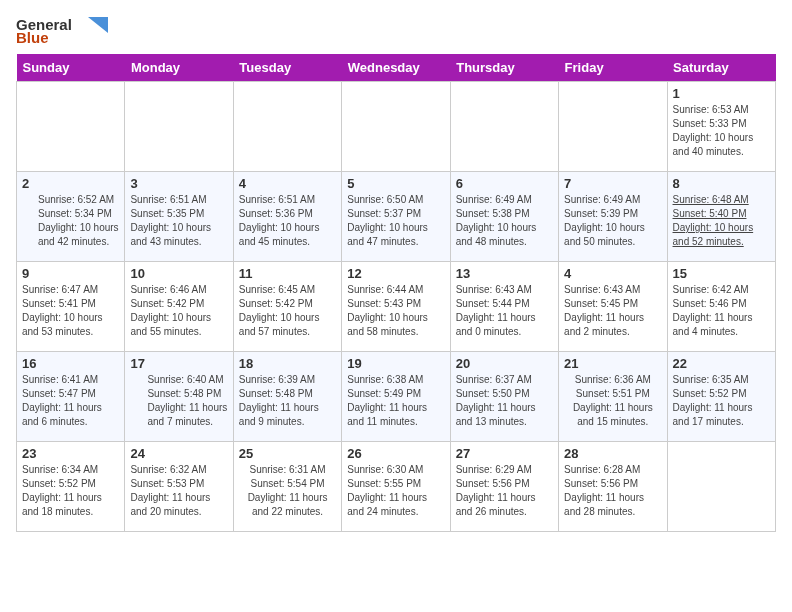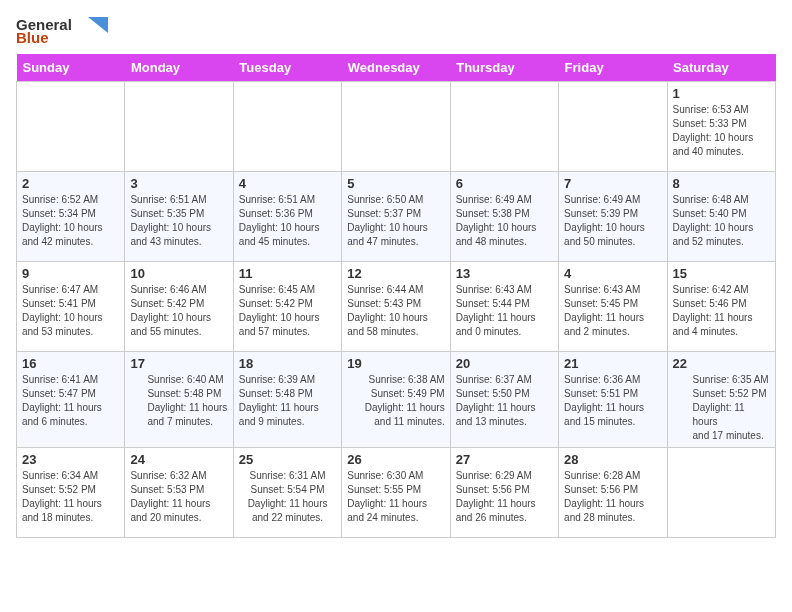--- a/index.html
+++ b/index.html
@@ -32,21 +32,21 @@
     .subtitle {
       font-size: 15px;
       color: #555;
     }
     table {
       width: 100%;
       border-collapse: collapse;
       table-layout: fixed;
     }
     th {
-      background-color: #d946ef;
+      background-color: #a21caf;
       color: white;
       text-align: left;
       padding: 6px 6px;
       font-size: 13px;
       font-weight: bold;
     }
     td {
       border: 1px solid #ccc;
       vertical-align: top;
       padding: 4px 5px;
@@ -121,21 +121,21 @@
           <span class="day-num">1</span>
           <div class="cell-text" style="white-space: pre-line;">Sunrise: 6:53 AM
 Sunset: 5:33 PM
 Daylight: 10 hours
 and 40 minutes.</div>
         </td>
       </tr>
       <tr>
         <td>
           <span class="day-num">2</span>
-          <div class="cell-text" style="white-space: pre-line;">Sunrise: 6:52 AM
+          <div class="cell-text" style="white-space: pre-line; margin-left: 16px;">Sunrise: 6:52 AM
 Sunset: 5:34 PM
 Daylight: 10 hours
 and 42 minutes.</div>
         </td>
         <td>
           <span class="day-num">3</span>
           <div class="cell-text" style="white-space: pre-line;">Sunrise: 6:51 AM
 Sunset: 5:35 PM
 Daylight: 10 hours
 and 43 minutes.</div>
@@ -163,21 +163,21 @@
         </td>
         <td>
           <span class="day-num">7</span>
           <div class="cell-text" style="white-space: pre-line;">Sunrise: 6:49 AM
 Sunset: 5:39 PM
 Daylight: 10 hours
 and 50 minutes.</div>
         </td>
         <td>
           <span class="day-num">8</span>
-          <div class="cell-text" style="white-space: pre-line;">Sunrise: 6:48 AM
+          <div class="cell-text" style="white-space: pre-line; text-decoration: underline;">Sunrise: 6:48 AM
 Sunset: 5:40 PM
 Daylight: 10 hours
 and 52 minutes.</div>
         </td>
       </tr>
       <tr>
         <td>
           <span class="day-num">9</span>
           <div class="cell-text" style="white-space: pre-line;">Sunrise: 6:47 AM
 Sunset: 5:41 PM
@@ -244,42 +244,42 @@
         </td>
         <td>
           <span class="day-num">18</span>
           <div class="cell-text" style="white-space: pre-line;">Sunrise: 6:39 AM
 Sunset: 5:48 PM
 Daylight: 11 hours
 and 9 minutes.</div>
         </td>
         <td>
           <span class="day-num">19</span>
-          <div class="cell-text" style="white-space: pre-line; text-align: right;">Sunrise: 6:38 AM
+          <div class="cell-text" style="white-space: pre-line;">Sunrise: 6:38 AM
 Sunset: 5:49 PM
 Daylight: 11 hours
 and 11 minutes.</div>
         </td>
         <td>
           <span class="day-num">20</span>
           <div class="cell-text" style="white-space: pre-line;">Sunrise: 6:37 AM
 Sunset: 5:50 PM
 Daylight: 11 hours
 and 13 minutes.</div>
         </td>
         <td>
           <span class="day-num">21</span>
-          <div class="cell-text" style="white-space: pre-line;">Sunrise: 6:36 AM
+          <div class="cell-text" style="white-space: pre-line; text-align: center;">Sunrise: 6:36 AM
 Sunset: 5:51 PM
 Daylight: 11 hours
 and 15 minutes.</div>
         </td>
         <td>
           <span class="day-num">22</span>
-          <div class="cell-text" style="white-space: pre-line; margin-left: 20px;">Sunrise: 6:35 AM
+          <div class="cell-text" style="white-space: pre-line;">Sunrise: 6:35 AM
 Sunset: 5:52 PM
 Daylight: 11 hours
 and 17 minutes.</div>
         </td>
       </tr>
       <tr>
         <td>
           <span class="day-num">23</span>
           <div class="cell-text" style="white-space: pre-line;">Sunrise: 6:34 AM
 Sunset: 5:52 PM

